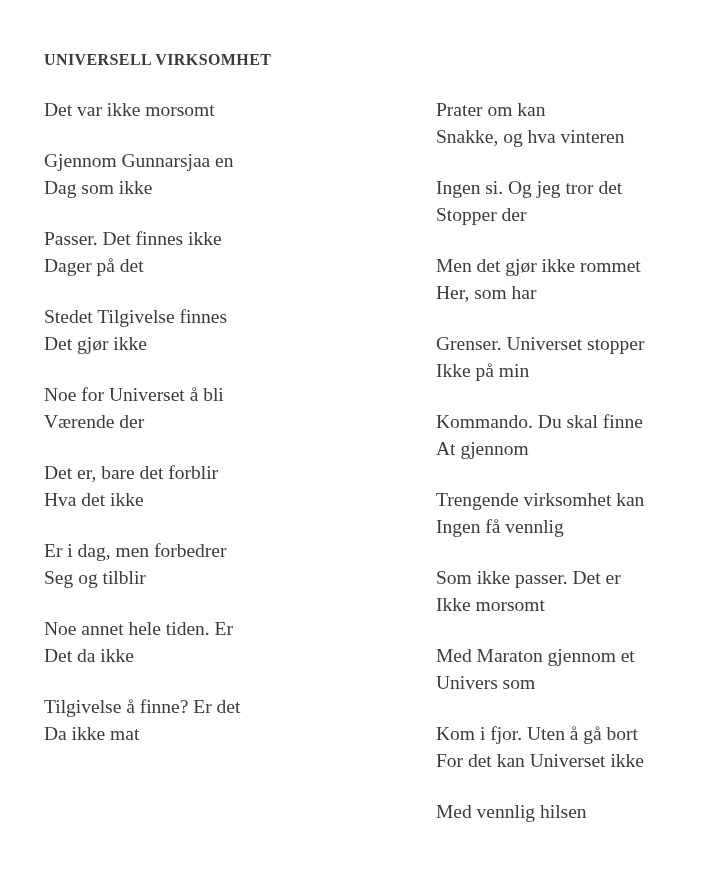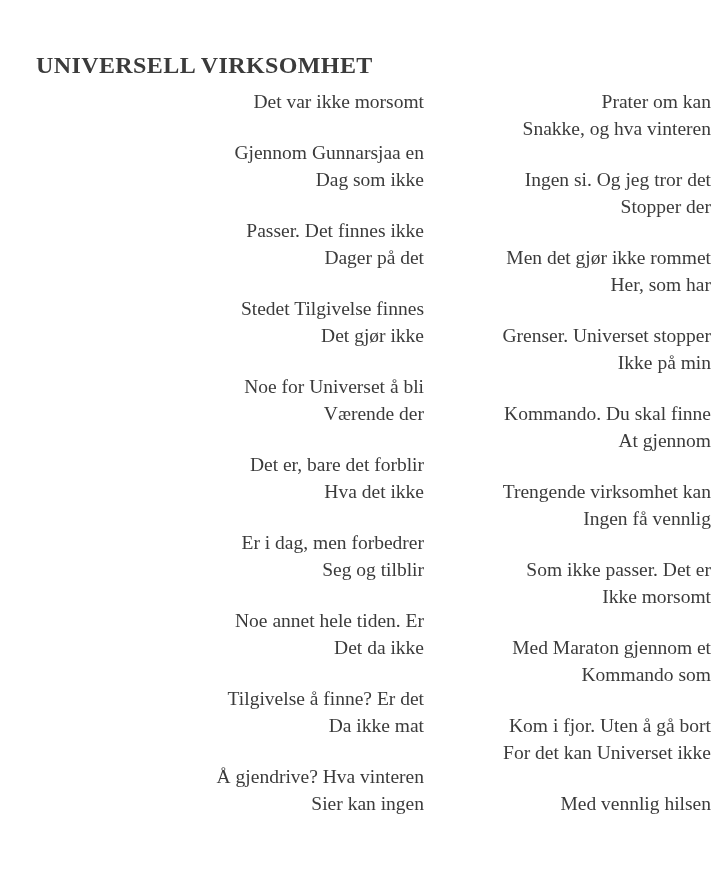--- a/index.html
+++ b/index.html
@@ -16,38 +16,37 @@
     position: relative;
   }
   .page {
     position: relative;
     width: 719px;
     height: 883px;
     background: #ffffff;
   }
   .doc-title {
     position: absolute;
-    left: 36px;
+    left: 44px;
     top: 36px;
-    font-size: 24px;
+    font-size: 16px;
     line-height: 26px;
     letter-spacing: 0.4px;
     color: #3b3b3b;
     white-space: nowrap;
   }
   .columns {
     position: absolute;
     left: 0;
     top: 88px;
     width: 719px;
   }
   .column {
     position: absolute;
-    top: 0;
-    text-align: right;
+    top: 8px;
   }
   .column-left  { left: 44px;  width: 380px; }
   .column-right { left: 436px; width: 275px; }
 
   .stanza {
     margin: 0 0 24px 0;
   }
   .stanza:last-child {
     margin-bottom: 0;
   }
@@ -95,24 +94,20 @@
           <div class="verse-line">Seg og tilblir</div>
         </div>
         <div class="stanza">
           <div class="verse-line">Noe annet hele tiden. Er</div>
           <div class="verse-line">Det da ikke</div>
         </div>
         <div class="stanza">
           <div class="verse-line">Tilgivelse å finne? Er det</div>
           <div class="verse-line">Da ikke mat</div>
         </div>
-        <div class="stanza">
-          <div class="verse-line">Å gjendrive? Hva vinteren</div>
-          <div class="verse-line">Sier kan ingen</div>
-        </div>
       </div>
     <div class="column column-right" id="col-right">
         <div class="stanza">
           <div class="verse-line">Prater om kan</div>
           <div class="verse-line">Snakke, og hva vinteren</div>
         </div>
         <div class="stanza">
           <div class="verse-line">Ingen si. Og jeg tror det</div>
           <div class="verse-line">Stopper der</div>
         </div>
@@ -131,21 +126,21 @@
         <div class="stanza">
           <div class="verse-line">Trengende virksomhet kan</div>
           <div class="verse-line">Ingen få vennlig</div>
         </div>
         <div class="stanza">
           <div class="verse-line">Som ikke passer. Det er</div>
           <div class="verse-line">Ikke morsomt</div>
         </div>
         <div class="stanza">
           <div class="verse-line">Med Maraton gjennom et</div>
-          <div class="verse-line">Kommando som</div>
+          <div class="verse-line">Univers som</div>
         </div>
         <div class="stanza">
           <div class="verse-line">Kom i fjor. Uten å gå bort</div>
           <div class="verse-line">For det kan Universet ikke</div>
         </div>
         <div class="stanza">
           <div class="verse-line">Med vennlig hilsen</div>
         </div>
       </div>
   </div>

